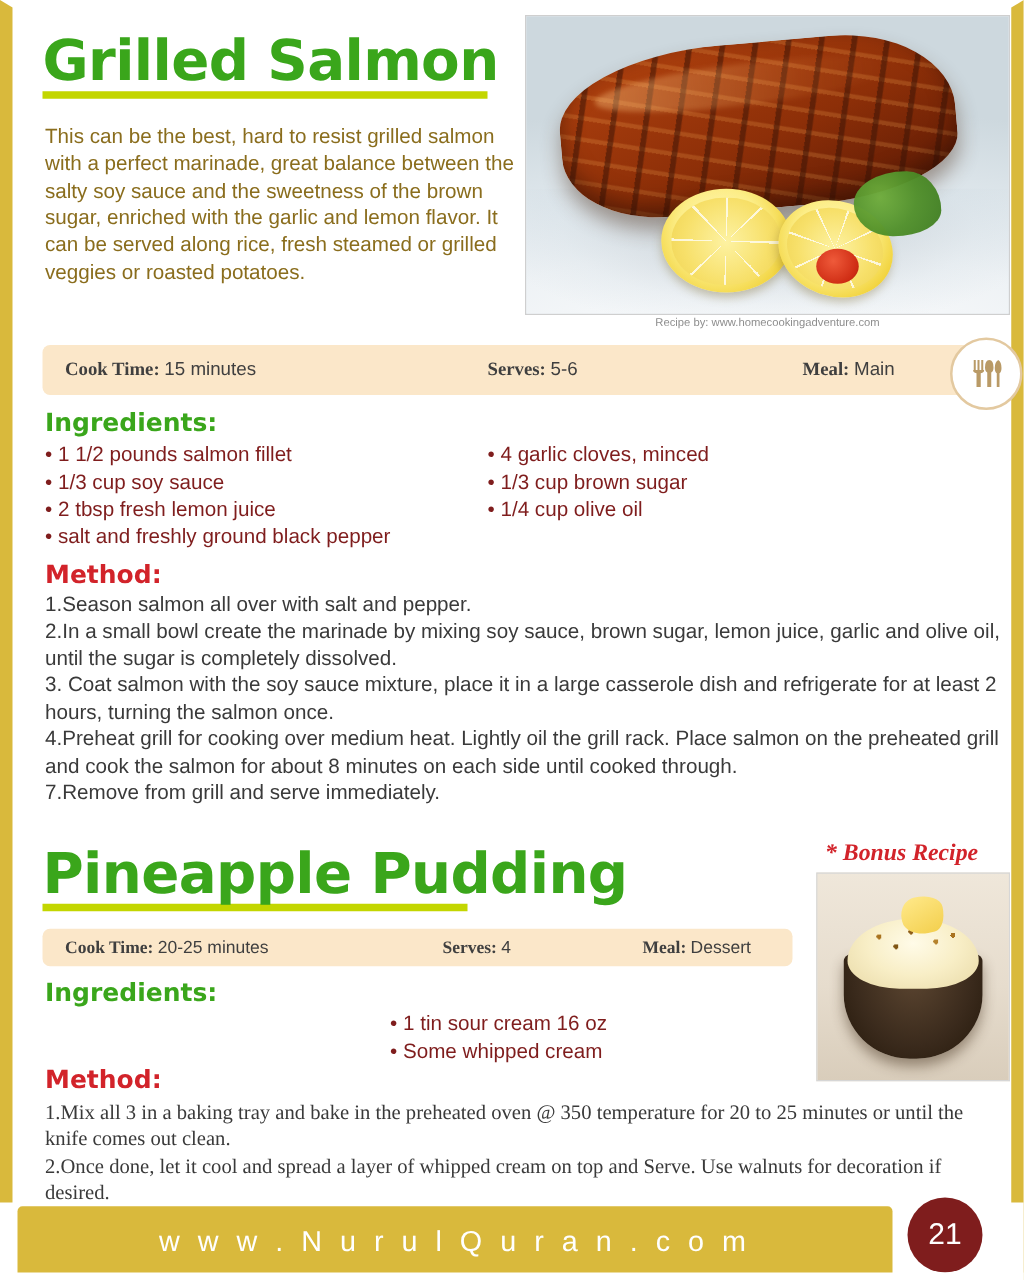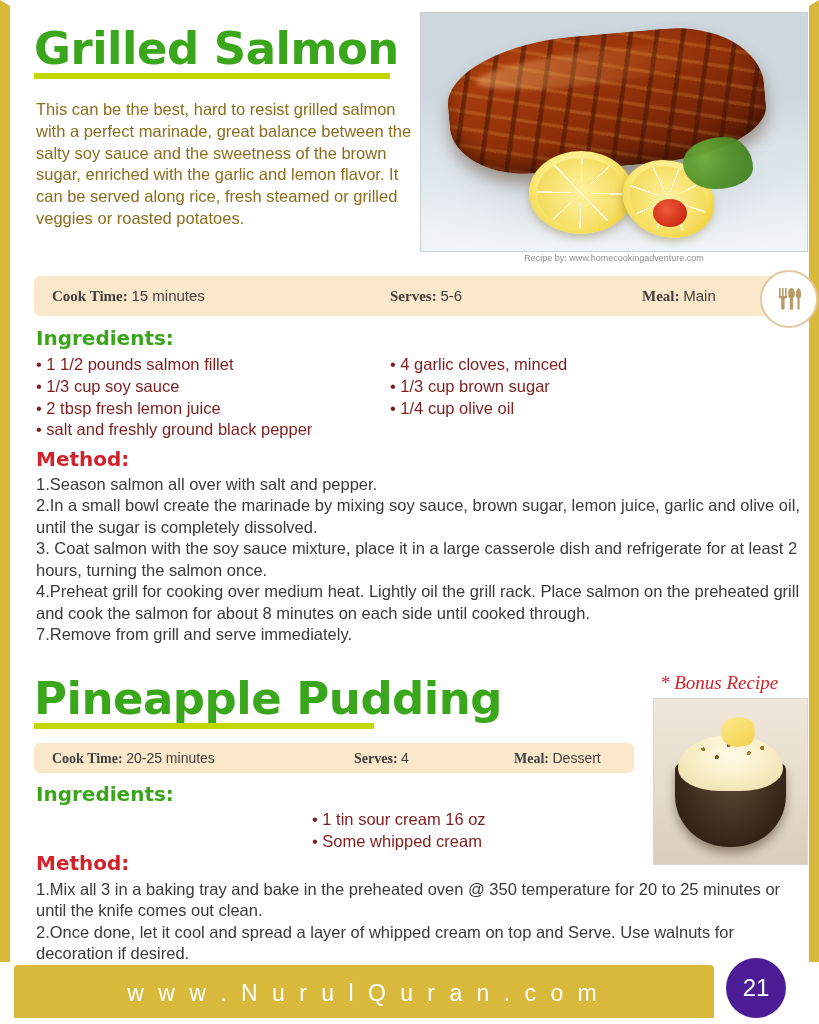--- a/index.html
+++ b/index.html
@@ -219,21 +219,21 @@
   }
   .method-body p { margin: 0; }
 
   
   .bonus-label {
     position: absolute;
     left: 640px;
     top: 666px;
     font-family: "Liberation Serif", serif;
     font-style: italic;
-    font-weight: normal;
+    font-weight: bold;
     font-size: 19px;
     color: #d2232a;
     white-space: nowrap;
   }
   .pudding-photo {
     position: absolute;
     left: 633px;
     top: 692px;
     width: 155px;
     height: 167px;
@@ -308,21 +308,21 @@
     align-items: center;
     justify-content: center;
   }
   .page-circle {
     position: absolute;
     left: 726px;
     top: 958px;
     width: 60px;
     height: 60px;
     border-radius: 50%;
-    background: #4c1d95;
+    background: #7f1d1d;
     color: #ffffff;
     font-size: 24px;
     display: flex;
     align-items: center;
     justify-content: center;
     font-family: "Liberation Sans", sans-serif;
   }
   .bottom-white {
     position: absolute;
     left: 0; top: 1018px; width: 819px; height: 6px; background: #ffffff;
@@ -443,21 +443,21 @@
     <div class="sect-head green" style="left:16px; top:776px;">Ingredients:</div>
 
 
     <div class="bullets" style="left:292px; top:803px; width:300px;">
       <div>• 1 tin sour cream 16 oz</div>
       <div>• Some whipped cream</div>
     </div>
 
     <div class="sect-head red" style="left:16px; top:845px;">Method:</div>
 
-    <div class="method-body" style="left:16px; top:873px; width:760px;">
+    <div class="method-body" style="left:16px; top:873px; width:760px;font-family:Liberation Serif, serif;">
       <p>1.Mix all 3 in a baking tray and bake in the preheated oven @ 350 temperature for 20 to 25 minutes or until the knife comes out clean.</p>
       <p>2.Once done, let it cool and spread a layer of whipped cream on top and Serve. Use walnuts for decoration if desired.</p>
     </div>
 
   </div>
 </div>
 
 <div class="footer-strip"></div>
 <div class="footer-bar">w w w . N u r u l Q u r a n . c o m</div>
 <div class="page-circle">21</div>

